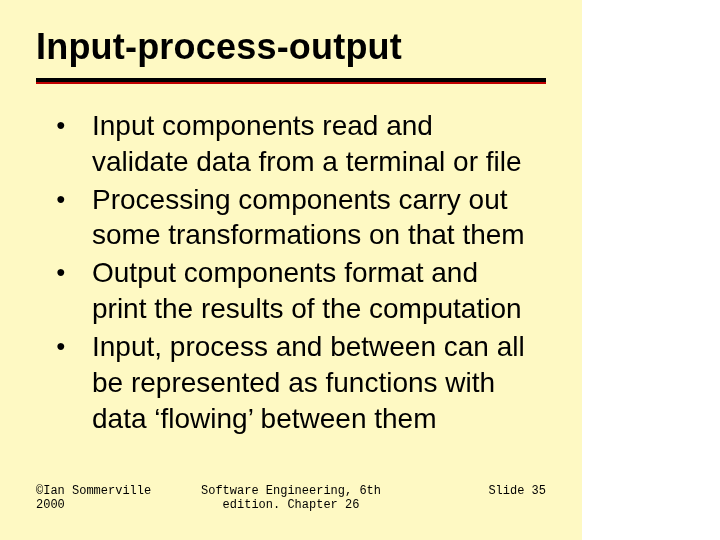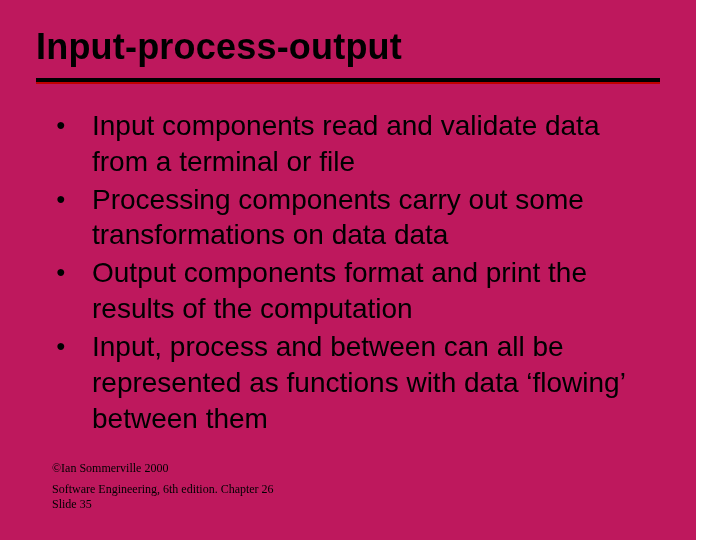--- a/index.html
+++ b/index.html
@@ -1,21 +1,21 @@
 <!DOCTYPE html>
 <html><head>
 <meta charset="utf-8">
 <style>
   * { box-sizing: border-box; margin: 0; padding: 0; }
   html, body { width: 720px; height: 540px; background: #fff; font-family: Arial, Helvetica, sans-serif; }
   .slide {
-    width: 696px;
+    width: 582px;
     height: 540px;
     position: relative;
-    background: #be185d;
+    background: #fef9c3;
     padding: 26px 36px 0 36px;
   }
   .title {
     font-family: Arial, Helvetica, sans-serif;
     font-size: 36px;
     font-weight: bold;
     color: #000;
     margin-bottom: 10px;
     letter-spacing: 0.2px;
   }
@@ -54,28 +54,27 @@
     font-family: Arial, Helvetica, sans-serif;
     font-size: 28px;
     color: #000;
     flex: 1;
   }
   .footer {
     position: absolute;
     left: 0;
     right: 0;
     bottom: 28px;
-    padding: 0 52px;
+    padding: 0 36px;
     display: flex;
     justify-content: space-between;
     align-items: baseline;
-    font-family: Liberation Serif, serif;
+    font-family: Liberation Mono, monospace;
     font-size: 12px;
     color: #000;
-    flex-direction: column;
   }
   .footer .f-left { flex: 1; text-align: left; }
   .footer .f-center { flex: 1.4; text-align: center; margin-top: 6px; }
   .footer .f-right { flex: 1; text-align: right; }
 </style>
 </head>
 <body>
 
 <div class="slide">
 
@@ -84,21 +83,21 @@
   <div class="rule-red"></div>
 
   <div class="body">
     <ul class="bullets">
       <li>
         <span class="bullet-mark">●</span>
         <span class="bullet-text">Input components read and validate data from a terminal or file</span>
       </li>
       <li>
         <span class="bullet-mark">●</span>
-        <span class="bullet-text">Processing components carry out some transformations on data data</span>
+        <span class="bullet-text">Processing components carry out some transformations on that them</span>
       </li>
       <li>
         <span class="bullet-mark">●</span>
         <span class="bullet-text">Output components format and print the results of the computation</span>
       </li>
       <li>
         <span class="bullet-mark">●</span>
         <span class="bullet-text">Input, process and between can all be represented as functions with data ‘flowing’ between them</span>
       </li>
     </ul>

